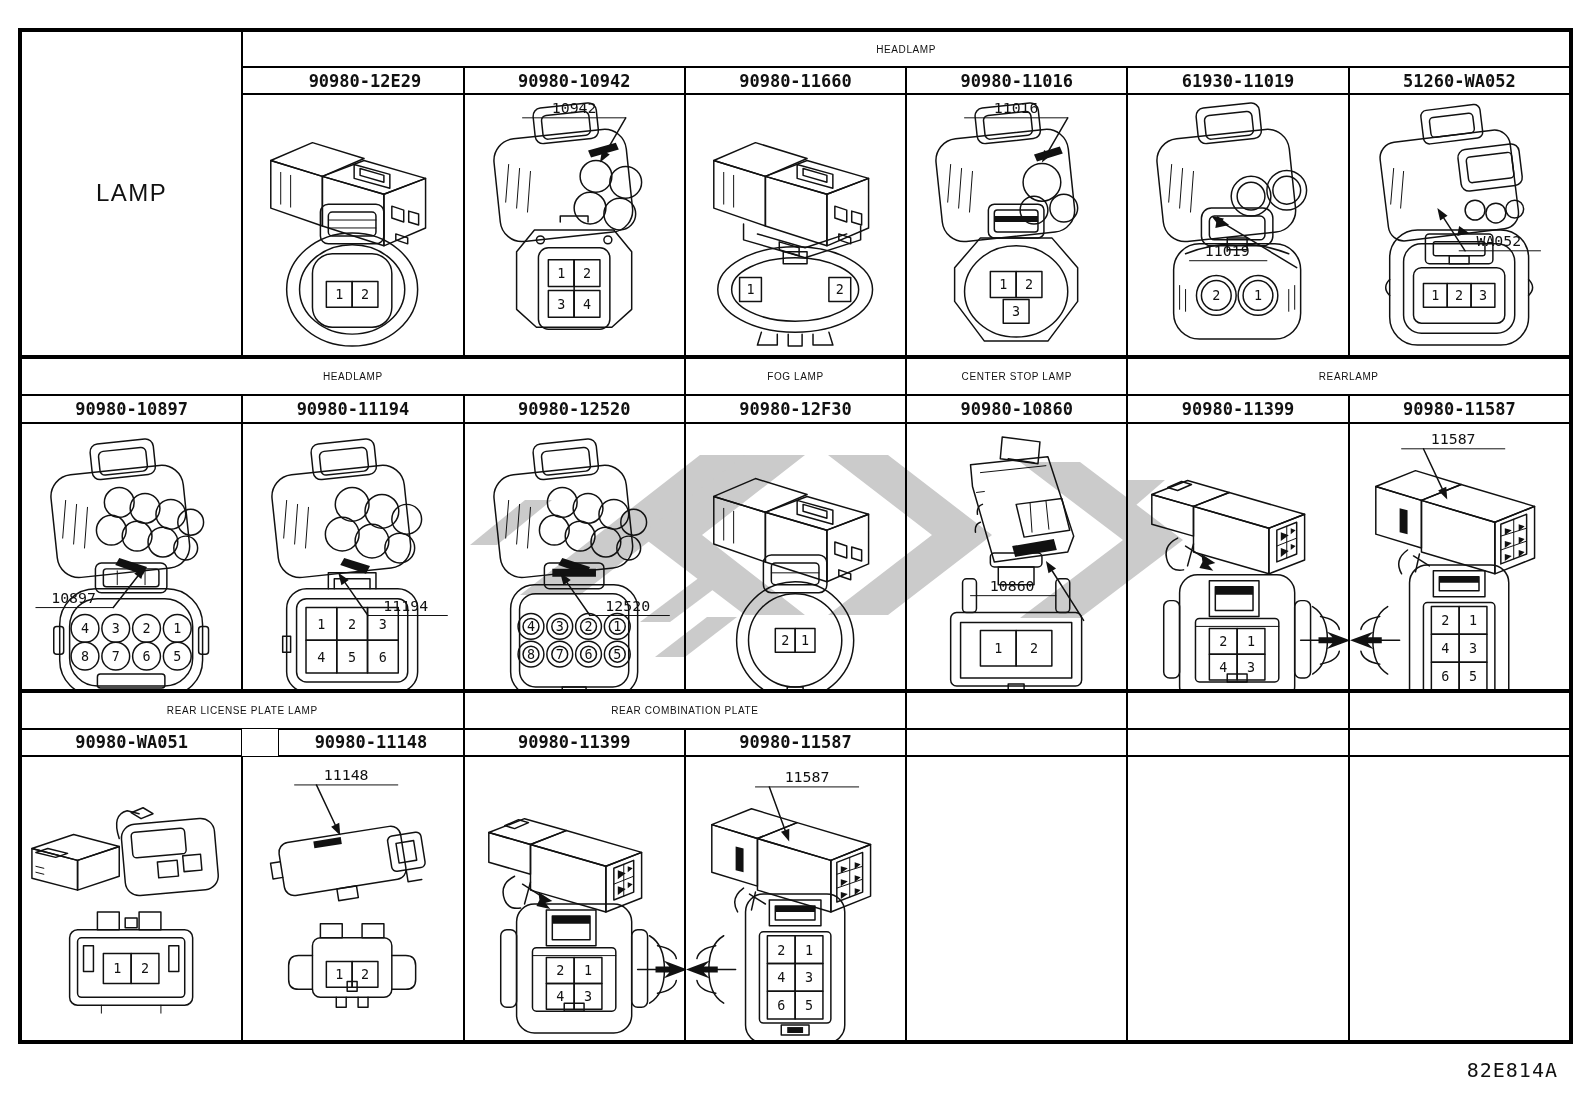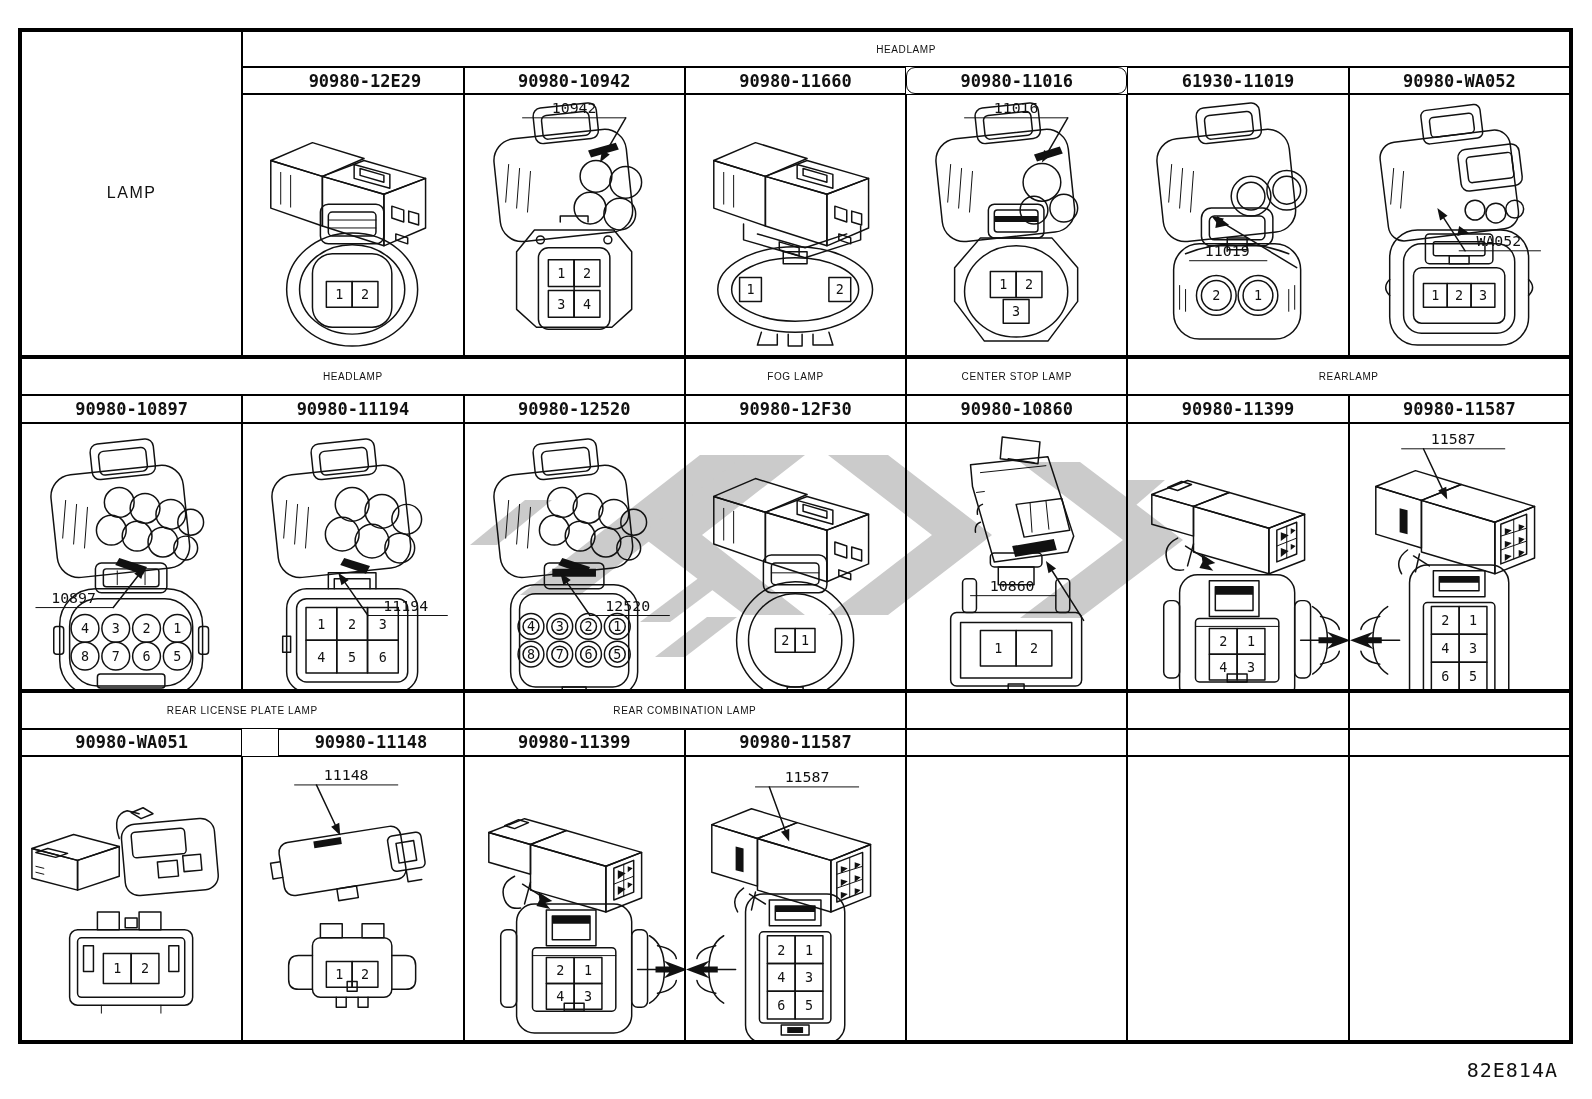--- a/index.html
+++ b/index.html
@@ -10,21 +10,21 @@
   #parts-table{position:absolute;left:18px;top:28px;width:1555px;height:1016px;
        box-sizing:border-box;border:3px solid #000;z-index:1;display:flex;flex-direction:column}
   .band{display:grid;grid-template-columns:repeat(7,1fr);box-sizing:border-box}
   .b0{height:327px;grid-template-rows:36px 27px 1fr}
   .b1{height:334px;grid-template-rows:37px 28px 1fr;border-top:2px solid #000}
   .b2{height:417px;grid-template-rows:37px 27px 1fr;border-top:2px solid #000}
   .cell{border:1px solid #000;position:relative;overflow:hidden;background:transparent;box-sizing:border-box}
   .hdr{display:flex;align-items:center;justify-content:center;font-size:10px;letter-spacing:.6px}
   .part{display:flex;align-items:center;justify-content:center;
         font-family:"DejaVu Sans Mono",monospace;font-weight:bold;font-size:17px;letter-spacing:0}
-  .side{display:flex;align-items:center;justify-content:center;font-size:16px;letter-spacing:1.5px}
+  .side{display:flex;align-items:center;justify-content:center;font-size:24px;letter-spacing:1.5px}
   .draw svg{display:block;width:100%;height:100%}
   .ln path,.ln rect,.ln circle,.ln ellipse,.ln line{stroke:#111;stroke-width:1.5;fill:none;
         stroke-linejoin:round;stroke-linecap:round}
   .ln .fl{fill:#111;stroke:none}
   .ln .thin{stroke-width:1}
   .ln text{stroke:none;fill:#111}
   text.pin{font:13.5px "DejaVu Sans Mono",monospace}
   text.co{font:15px "DejaVu Sans Mono",monospace}
   #doc-code{position:absolute;right:34px;top:1058px;z-index:1;
         font-family:"DejaVu Sans Mono",monospace;font-size:20px;letter-spacing:1px}
@@ -153,21 +153,21 @@
             <rect x="-56" y="-12" width="22" height="24"></rect>
             <text class="pin" x="-45" y="5" text-anchor="middle">1</text>
             <g>
               <rect x="34" y="-12" width="22" height="24"></rect>
               <text class="pin" x="45" y="5" text-anchor="middle">2</text>
             </g>
             <path d="M-34,43 l-4,13 h20 v-11 M34,43 l4,13 h-20 v-11 M-7,45 v12 h14 v-12"></path>
           </g>
         </svg>
       </div>
-      <div class="cell part" style="grid-area: 2 / 5; border-radius: 9px;">
+      <div class="cell part" style="grid-area: 2 / 5;">
         <span>90980-11016</span>
       </div>
       <div class="cell draw" style="grid-area: 3 / 5;">
         <svg viewBox="0 0 221 262" preserveAspectRatio="xMidYMid meet">
           <g class="ln" transform="translate(110,90)">
   <g transform="rotate(-6)">
               <rect x="-34" y="-80" width="64" height="36" rx="8"></rect>
   <rect x="-26" y="-72" width="48" height="24" rx="5"></rect>
   <rect x="-78" y="-52" width="134" height="104" rx="22"></rect>
             </g>
@@ -232,21 +232,21 @@
           </g>
           <g class="ln">
     <text class="co" x="100" y="162" text-anchor="middle">11019</text>
     <path class="thin" d="M62,167 L140,167"></path>
     <path d="M170,174 L94.26878380296709,128.20903206691034"></path>
             <polygon class="fl" points="84,122 96.6,124.4 91.9,132.1"></polygon>
           </g>
         </svg>
       </div>
       <div class="cell part" style="grid-area: 2 / 7;">
-        <span>90980-WA052</span>
+        <span>51260-WA052</span>
       </div>
       <div class="cell draw" style="grid-area: 3 / 7;">
         <svg viewBox="0 0 221 262" preserveAspectRatio="xMidYMid meet">
           <g class="ln" transform="translate(110,90)">
   <g transform="rotate(-7)">
               <rect x="-30" y="-78" width="60" height="34" rx="6"></rect>
   <rect x="-22" y="-70" width="44" height="20" rx="4"></rect>
   <rect x="-76" y="-50" width="132" height="100" rx="16"></rect>
   <rect x="2" y="-34" width="62" height="42" rx="8"></rect>
               <rect x="10" y="-26" width="46" height="26" rx="4"></rect>
@@ -623,21 +623,21 @@
             <polygon class="fl" points="98,76 88.8,67.1 97.0,63.2"></polygon>
           </g>
         </svg>
       </div>
     </div>
     <div class="band b2">
       <div class="cell hdr" style="grid-area: 1 / 1 / auto / span 2;">
         <span>REAR LICENSE PLATE LAMP</span>
       </div>
       <div class="cell hdr" style="grid-area: 1 / 3 / auto / span 2;">
-        <span>REAR COMBINATION LAMP</span>
+        <span>REAR COMBINATION PLATE</span>
       </div>
       <div class="cell hdr" style="grid-area: 1 / 5 / auto / span 1;">
         <span></span>
       </div>
       <div class="cell hdr" style="grid-area: 1 / 6 / auto / span 1;">
         <span></span>
       </div>
       <div class="cell hdr" style="grid-area: 1 / 7 / auto / span 1;">
         <span></span>
       </div>

